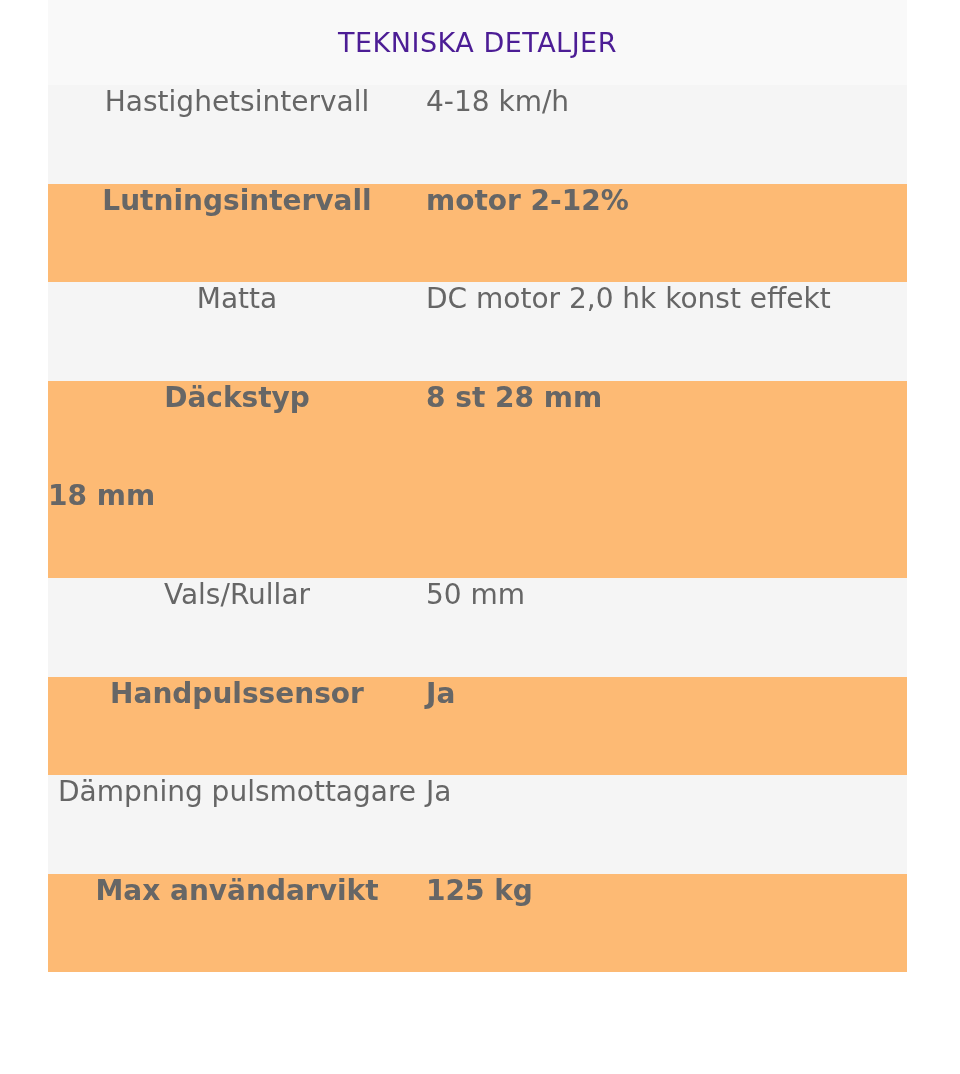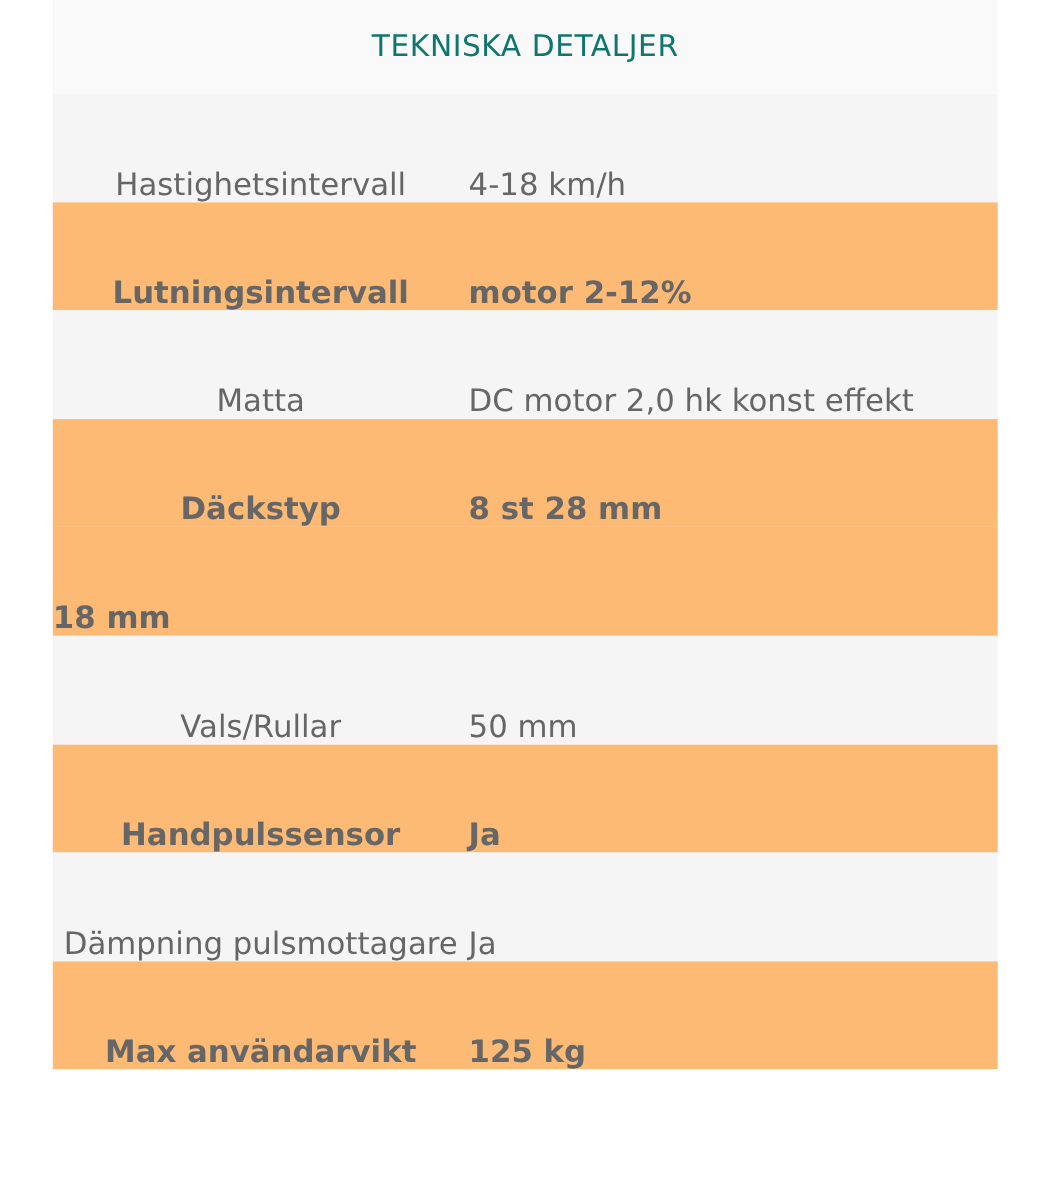--- a/index.html
+++ b/index.html
@@ -1,19 +1,19 @@
 <!DOCTYPE html>
 <html><head>
   <meta charset="utf-8">
   <style>
     html, body { margin: 0; padding: 0; background: #ffffff; }
     body { width: 960px; height: 1074px; overflow: hidden; font-family: "DejaVu Sans", sans-serif; color: #666666; }
     .spec-table { position: absolute; left: 48px; top: 0; width: 859px; }
-    .table-header { height: 85px; background: #f9f9f9; display: flex; align-items: center; justify-content: center; font-size: 27px; letter-spacing: 0.5px; color: #0f766e; }
-    .row { height: 98.6px; display: flex; align-items: flex-end; font-size: 28px; }
+    .table-header { height: 85px; background: #f9f9f9; display: flex; align-items: center; justify-content: center; font-size: 27px; letter-spacing: 0.5px; color: #4c1d95; }
+    .row { height: 98.6px; display: flex; align-items: flex-start; font-size: 28px; }
     .row.odd { background: #f5f5f5; }
     .row.even { background: #fdba74; font-weight: bold; }
     .label { width: 378px; text-align: center; flex: none; }
     .value { padding-left: 0; flex: 1; }
   </style>
 </head>
 <body>
 
 <div class="spec-table">
   <div class="table-header">TEKNISKA DETALJER</div>

